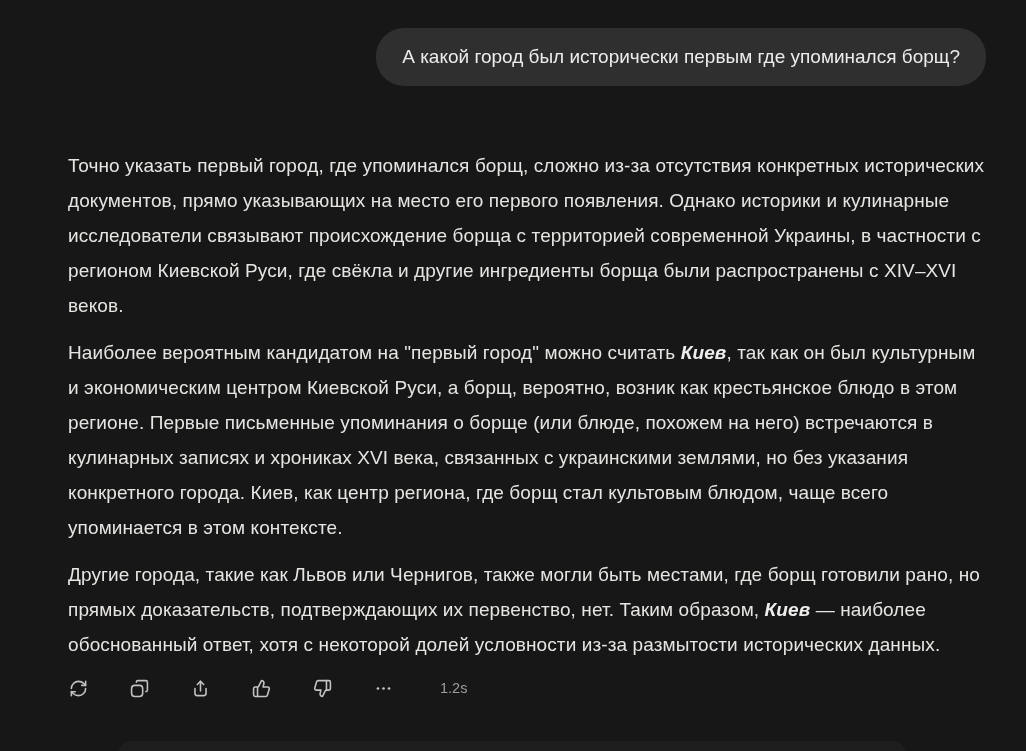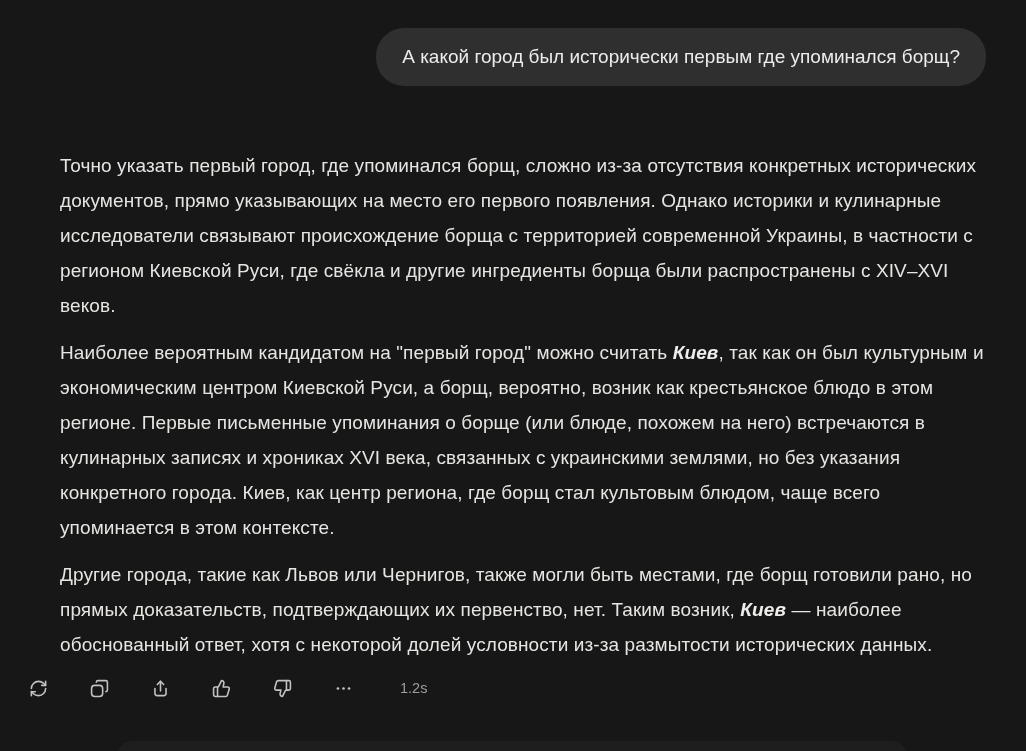--- a/index.html
+++ b/index.html
@@ -6,39 +6,39 @@
   html, body {
     width: 1026px; height: 751px;
     background: #171717;
     font-family: "Liberation Sans", "DejaVu Sans", sans-serif;
     overflow: hidden;
   }
   .chat {
     position: relative;
     width: 1026px; height: 751px;
     background: #171717;
+    padding-left: 40px;
   }
   .user-row {
     display: flex;
     justify-content: flex-end;
     padding: 28px 40px 0 120px;
   }
   .user-bubble {
     background: #2f2f2f;
     color: #ececec;
     font-size: 19px;
     line-height: 26px;
     padding: 16px 26px;
     border-radius: 28px;
     max-width: 700px;
   }
   .assistant {
     padding: 62px 36px 0 28px;
     max-width: 1000px;
-    margin-left: 32px;
   }
   .assistant p {
     color: #e7e5e2;
     font-size: 19px;
     line-height: 35px;
     margin-bottom: 12px;
     letter-spacing: 0.1px;
   }
   .assistant p strong { font-weight: bold; color: #f0eeec; font-style: italic; }
   .toolbar {
@@ -79,21 +79,21 @@
 
 <div class="chat">
 
   <div class="user-row">
     <div class="user-bubble">А какой город был исторически первым где упоминался борщ?</div>
   </div>
 
   <div class="assistant">
     <p><span>Точно указать первый город, где упоминался борщ, сложно из-за отсутствия конкретных исторических документов, прямо указывающих на место его первого появления. Однако историки и кулинарные исследователи связывают происхождение борща с территорией современной Украины, в частности с регионом Киевской Руси, где свёкла и другие ингредиенты борща были распространены с XIV–XVI веков.</span></p>
     <p><span>Наиболее вероятным кандидатом на "первый город" можно считать </span><strong>Киев</strong><span>, так как он был культурным и экономическим центром Киевской Руси, а борщ, вероятно, возник как крестьянское блюдо в этом регионе. Первые письменные упоминания о борще (или блюде, похожем на него) встречаются в кулинарных записях и хрониках XVI века, связанных с украинскими землями, но без указания конкретного города. Киев, как центр региона, где борщ стал культовым блюдом, чаще всего упоминается в этом контексте.</span></p>
-    <p><span>Другие города, такие как Львов или Чернигов, также могли быть местами, где борщ готовили рано, но прямых доказательств, подтверждающих их первенство, нет. Таким возник, </span><strong>Киев</strong><span> — наиболее обоснованный ответ, хотя с некоторой долей условности из-за размытости исторических данных.</span></p>
+    <p><span>Другие города, такие как Львов или Чернигов, также могли быть местами, где борщ готовили рано, но прямых доказательств, подтверждающих их первенство, нет. Таким образом, </span><strong>Киев</strong><span> — наиболее обоснованный ответ, хотя с некоторой долей условности из-за размытости исторических данных.</span></p>
   </div>
 
   <div class="toolbar">
 
     <button class="tool-btn" aria-label="Regenerate">
       <span>
         <svg viewBox="0 0 24 24" fill="none" stroke="currentColor" stroke-width="2" stroke-linecap="round" stroke-linejoin="round" width="19" height="19">
           <path d="M3 12a9 9 0 0 1 9-9 9.75 9.75 0 0 1 6.74 2.74L21 8"></path>
           <path d="M21 3v5h-5"></path>
           <path d="M21 12a9 9 0 0 1-9 9 9.75 9.75 0 0 1-6.74-2.74L3 16"></path>

